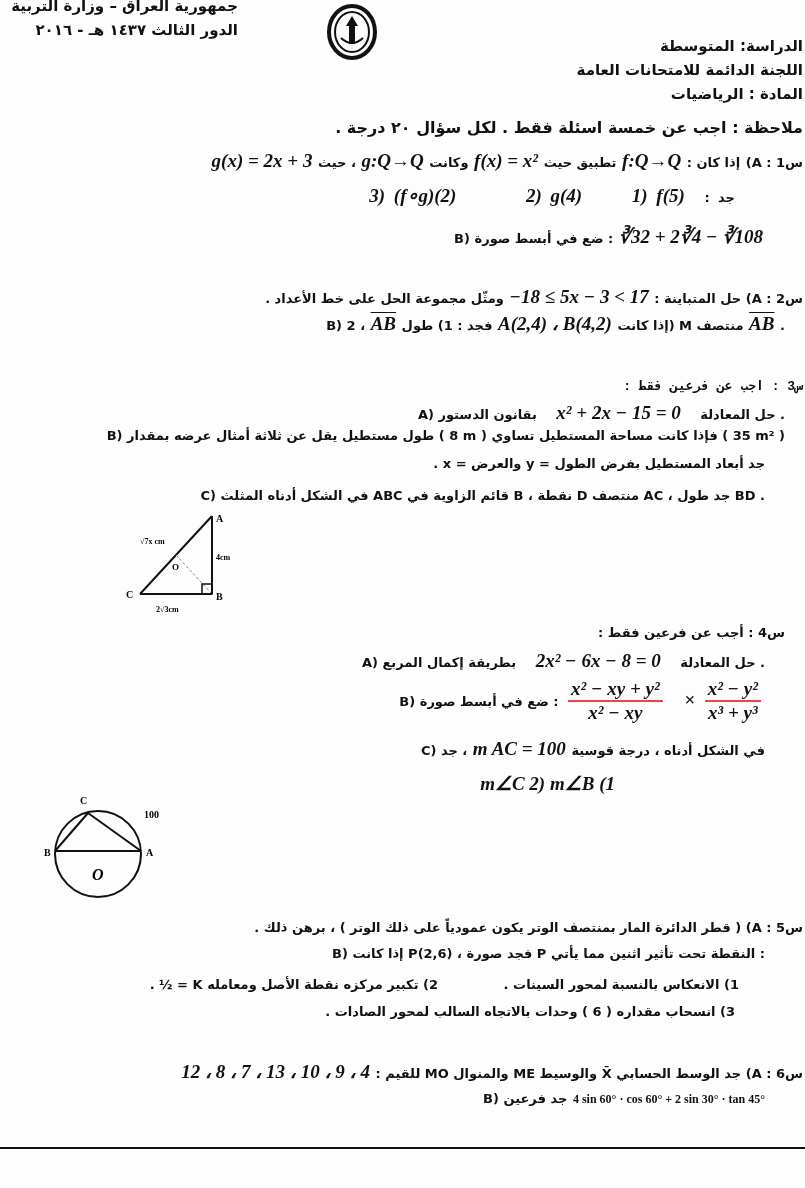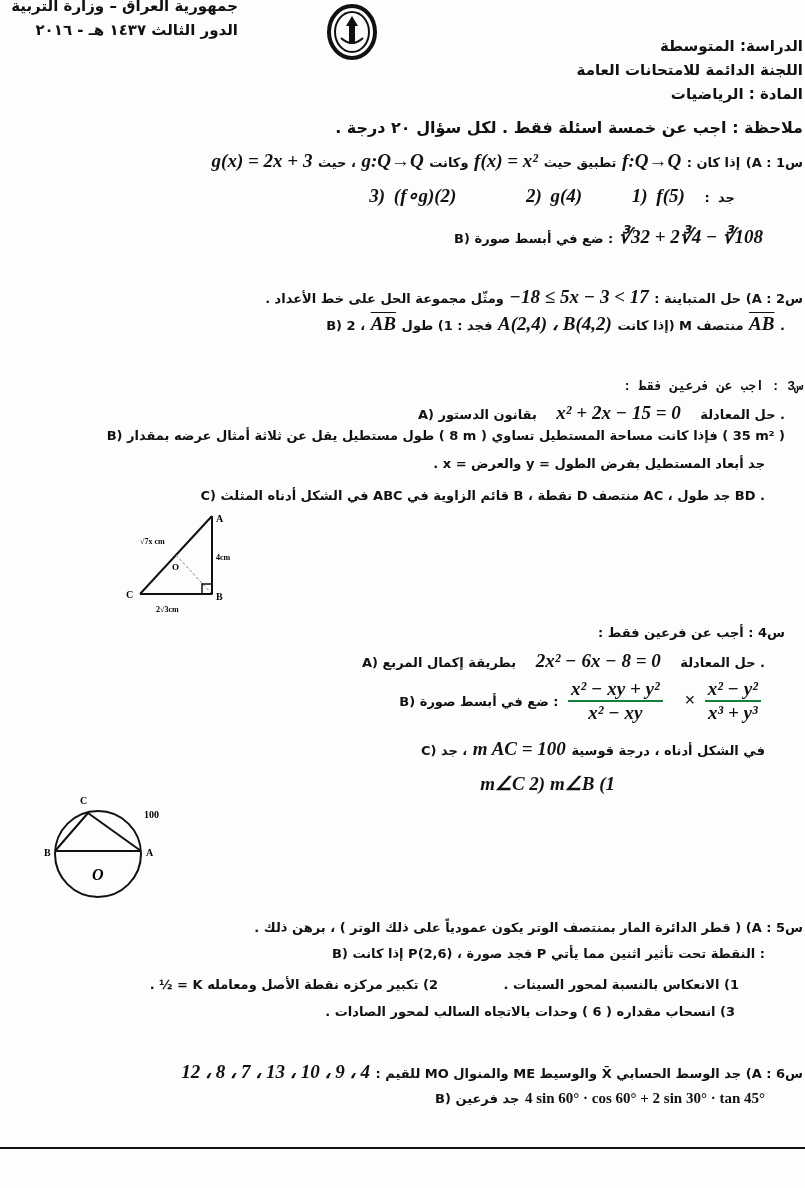--- a/index.html
+++ b/index.html
@@ -7,21 +7,21 @@
     width:805px; height:1188px; background:#fdfdfd; position:relative; overflow:hidden;
     font-family:"DejaVu Sans", sans-serif; color:#111; font-weight:bold;
   }
   .abs { position:absolute; }
   .rtl { direction:rtl; text-align:right; unicode-bidi:plaintext; }
   .ar { font-family:"DejaVu Sans", sans-serif; font-weight:bold; font-size:13px; white-space:nowrap; }
   .math { font-family:"Liberation Serif", serif; font-style:italic; font-weight:bold; font-size:19px; direction:ltr; unicode-bidi:isolate; white-space:nowrap; }
   .hdr { font-size:15px; line-height:24px; }
   .line { position:absolute; white-space:nowrap; }
   .frac { display:inline-block; vertical-align:middle; text-align:center; margin:0 4px; }
-  .frac .num { display:block; border-bottom:2px solid #15803d; padding:0 3px; }
+  .frac .num { display:block; border-bottom:2px solid #ef4444; padding:0 3px; }
   .frac .den { display:block; padding:0 3px; }
   .overline { text-decoration:overline; }
   .bottom-rule { position:absolute; left:0; top:1147px; width:805px; height:2px; background:#111; }
 </style>
 </head>
 <body>
 
 <div class="abs rtl hdr" style="left:8px; top:-6px; width:230px;">
   <div>جمهورية العراق – وزارة التربية</div>
   <div>الدور الثالث ١٤٣٧ هـ - ٢٠١٦</div>
@@ -154,16 +154,16 @@
   <span class="ar" style="margin-right:60px;">2) تكبير مركزه نقطة الأصل ومعامله K = ½ .</span>
 </div>
 <div class="line rtl ar" style="right:70px; top:1004px;">3) انسحاب مقداره ( 6 ) وحدات بالاتجاه السالب لمحور الصادات .</div>
 
 <div class="line rtl" style="right:2px; top:1060px;text-align:center;">
   <span class="ar">س6 : A) جد الوسط الحسابي X̄ والوسيط ME والمنوال MO للقيم :</span>
   <span class="math">12 ، 8 ، 7 ، 13 ، 10 ، 9 ، 4</span>
 </div>
 <div class="line rtl" style="right:40px; top:1088px;">
   <span class="ar">B) جد فرعين</span>
-  <span class="math" style="font-size:15px;font-style:normal;">4 sin 60° · cos 60° + 2 sin 30° · tan 45°</span>
+  <span class="math" style="font-size:12px;font-style:normal;">4 sin 60° · cos 60° + 2 sin 30° · tan 45°</span>
 </div>
 
 <div class="bottom-rule"></div>
 
 </body></html>

